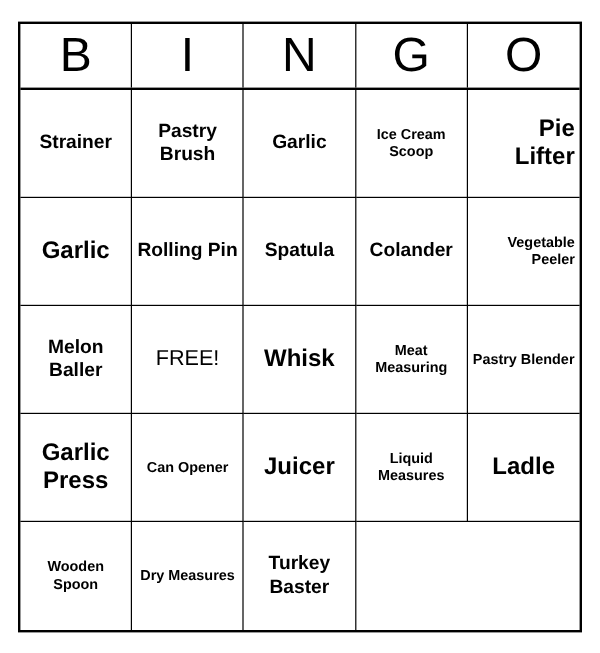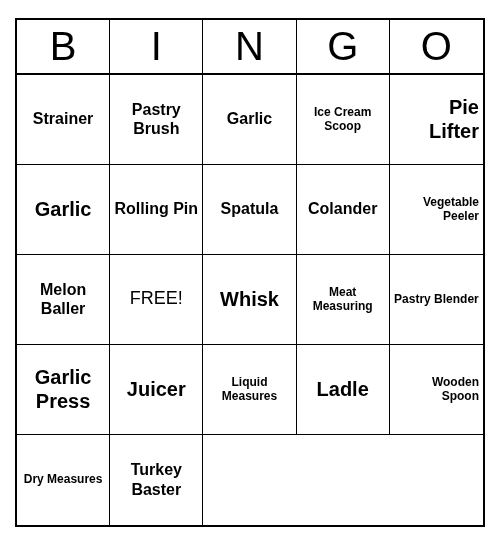--- a/index.html
+++ b/index.html
@@ -111,20 +111,21 @@
       <div class="bingo-cell medium-text">Rolling Pin</div>
       <div class="bingo-cell medium-text">Spatula</div>
       <div class="bingo-cell medium-text">Colander</div>
       <div class="bingo-cell small-text">Vegetable Peeler</div>
       <div class="bingo-cell medium-text">Melon Baller</div>
       <div class="bingo-cell free">FREE!</div>
       <div class="bingo-cell large-text">Whisk</div>
       <div class="bingo-cell small-text">Meat Measuring</div>
       <div class="bingo-cell small-text">Pastry Blender</div>
       <div class="bingo-cell large-text">Garlic Press</div>
+      <div class="bingo-cell small-text">Can Opener</div>
       <div class="bingo-cell large-text">Juicer</div>
       <div class="bingo-cell small-text">Liquid Measures</div>
       <div class="bingo-cell large-text">Ladle</div>
       <div class="bingo-cell small-text">Wooden Spoon</div>
       <div class="bingo-cell small-text">Dry Measures</div>
       <div class="bingo-cell medium-text">Turkey Baster</div>
     </div>
 </div>
 
 </body></html>

